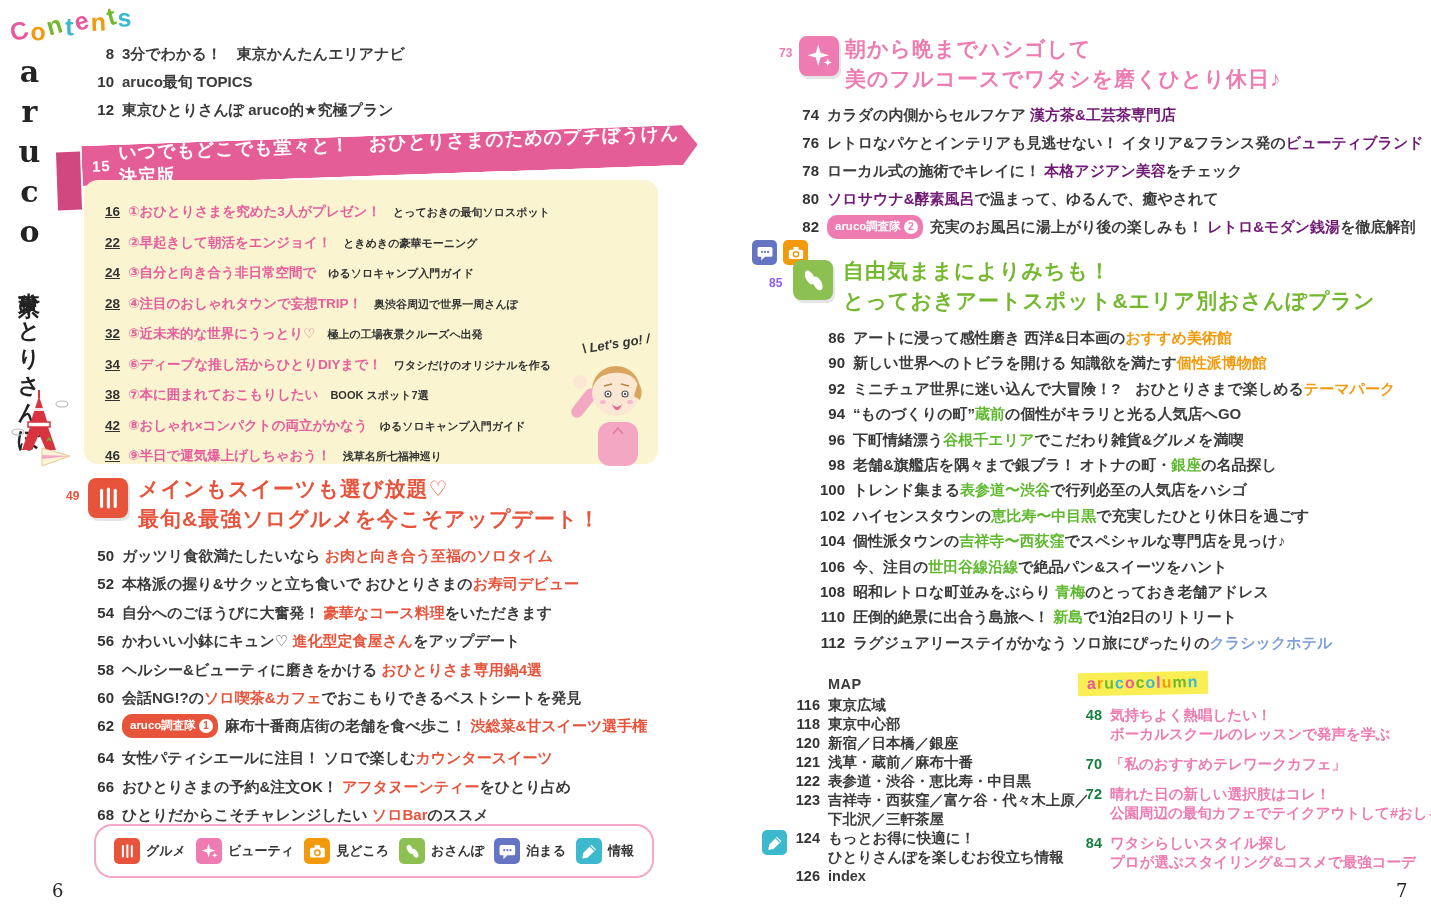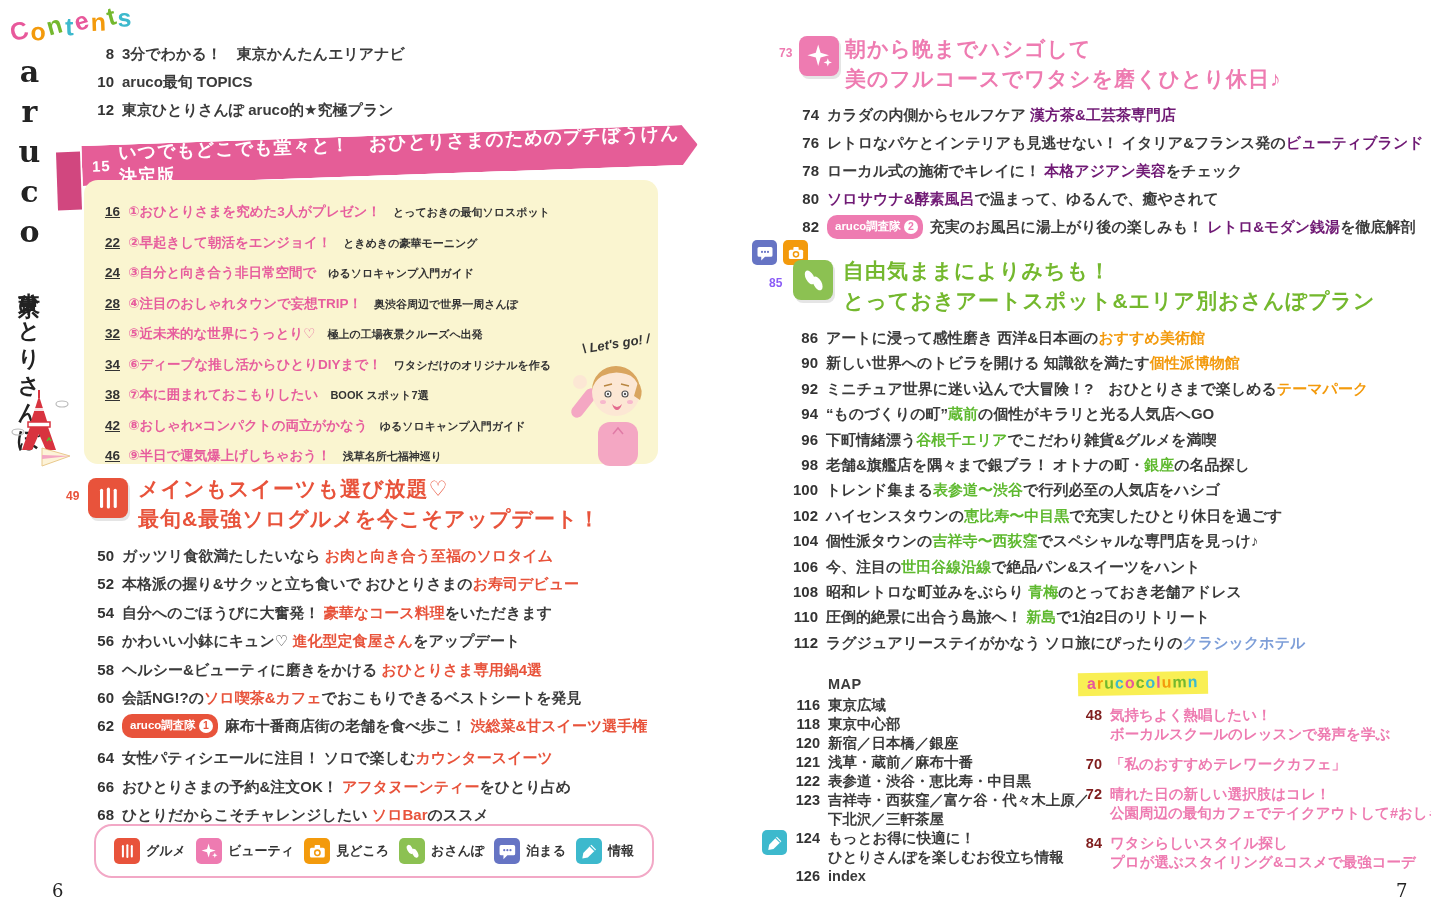--- a/index.html
+++ b/index.html
@@ -77,36 +77,36 @@
   
   #legend{
     left:94px;top:824px;width:560px;height:54px;border:2px solid #f2a8c6;border-radius:18px;
     display:flex;align-items:center;justify-content:space-between;padding:0 18px;box-sizing:border-box;
   }
   .legend-item{display:inline-flex;align-items:center;gap:6px;font-size:13px;font-weight:700;color:#333;}
   .legend-item .icon{width:26px;height:26px;border-radius:5px;}
 
   
   #beauty-list{left:795px;top:104px;}
-  #art-list{left:790px;top:327px;}
+  #art-list{left:817px;top:327px;}
 
   
   #map-block{left:790px;top:676px;width:310px;font-size:14.5px;}
   #map-title{font-weight:700;margin-left:38px;margin-bottom:4px;letter-spacing:.5px;}
   .map-row{line-height:19px;display:flex;position:relative;}
   .map-row .num{width:30px;font-weight:600;flex:0 0 30px;}
   .map-lines{font-weight:600;}
   .map-icon{position:absolute;left:-28px;top:1px;}
 
   
   #column-block{left:1078px;top:672px;width:352px;}
   #column-title{display:inline-block;background:#f9ef54;padding:2px 9px 3px 9px;font-weight:bold;font-size:16px;letter-spacing:1px;transform:rotate(-1deg);}
   #column-title span{display:inline-block;}
   .col-item{display:flex;margin-top:11px;font-size:14.5px;line-height:19px;}
-  .col-item .num{width:24px;flex:0 0 24px;color:#7f1d1d;}
+  .col-item .num{width:24px;flex:0 0 24px;color:#15803d;}
   .col-lines{color:#ee7bb1;font-weight:700;}
 
   
   .pagenum{font-family:"DejaVu Serif","Liberation Serif",serif;font-size:18px;color:#222;}
   #pagenum-left{left:52px;top:880px;}
   #pagenum-right{left:1396px;top:880px;}
 
   
   #tower-illo{left:8px;top:388px;}
   #girl-illo{left:568px;top:330px;}

